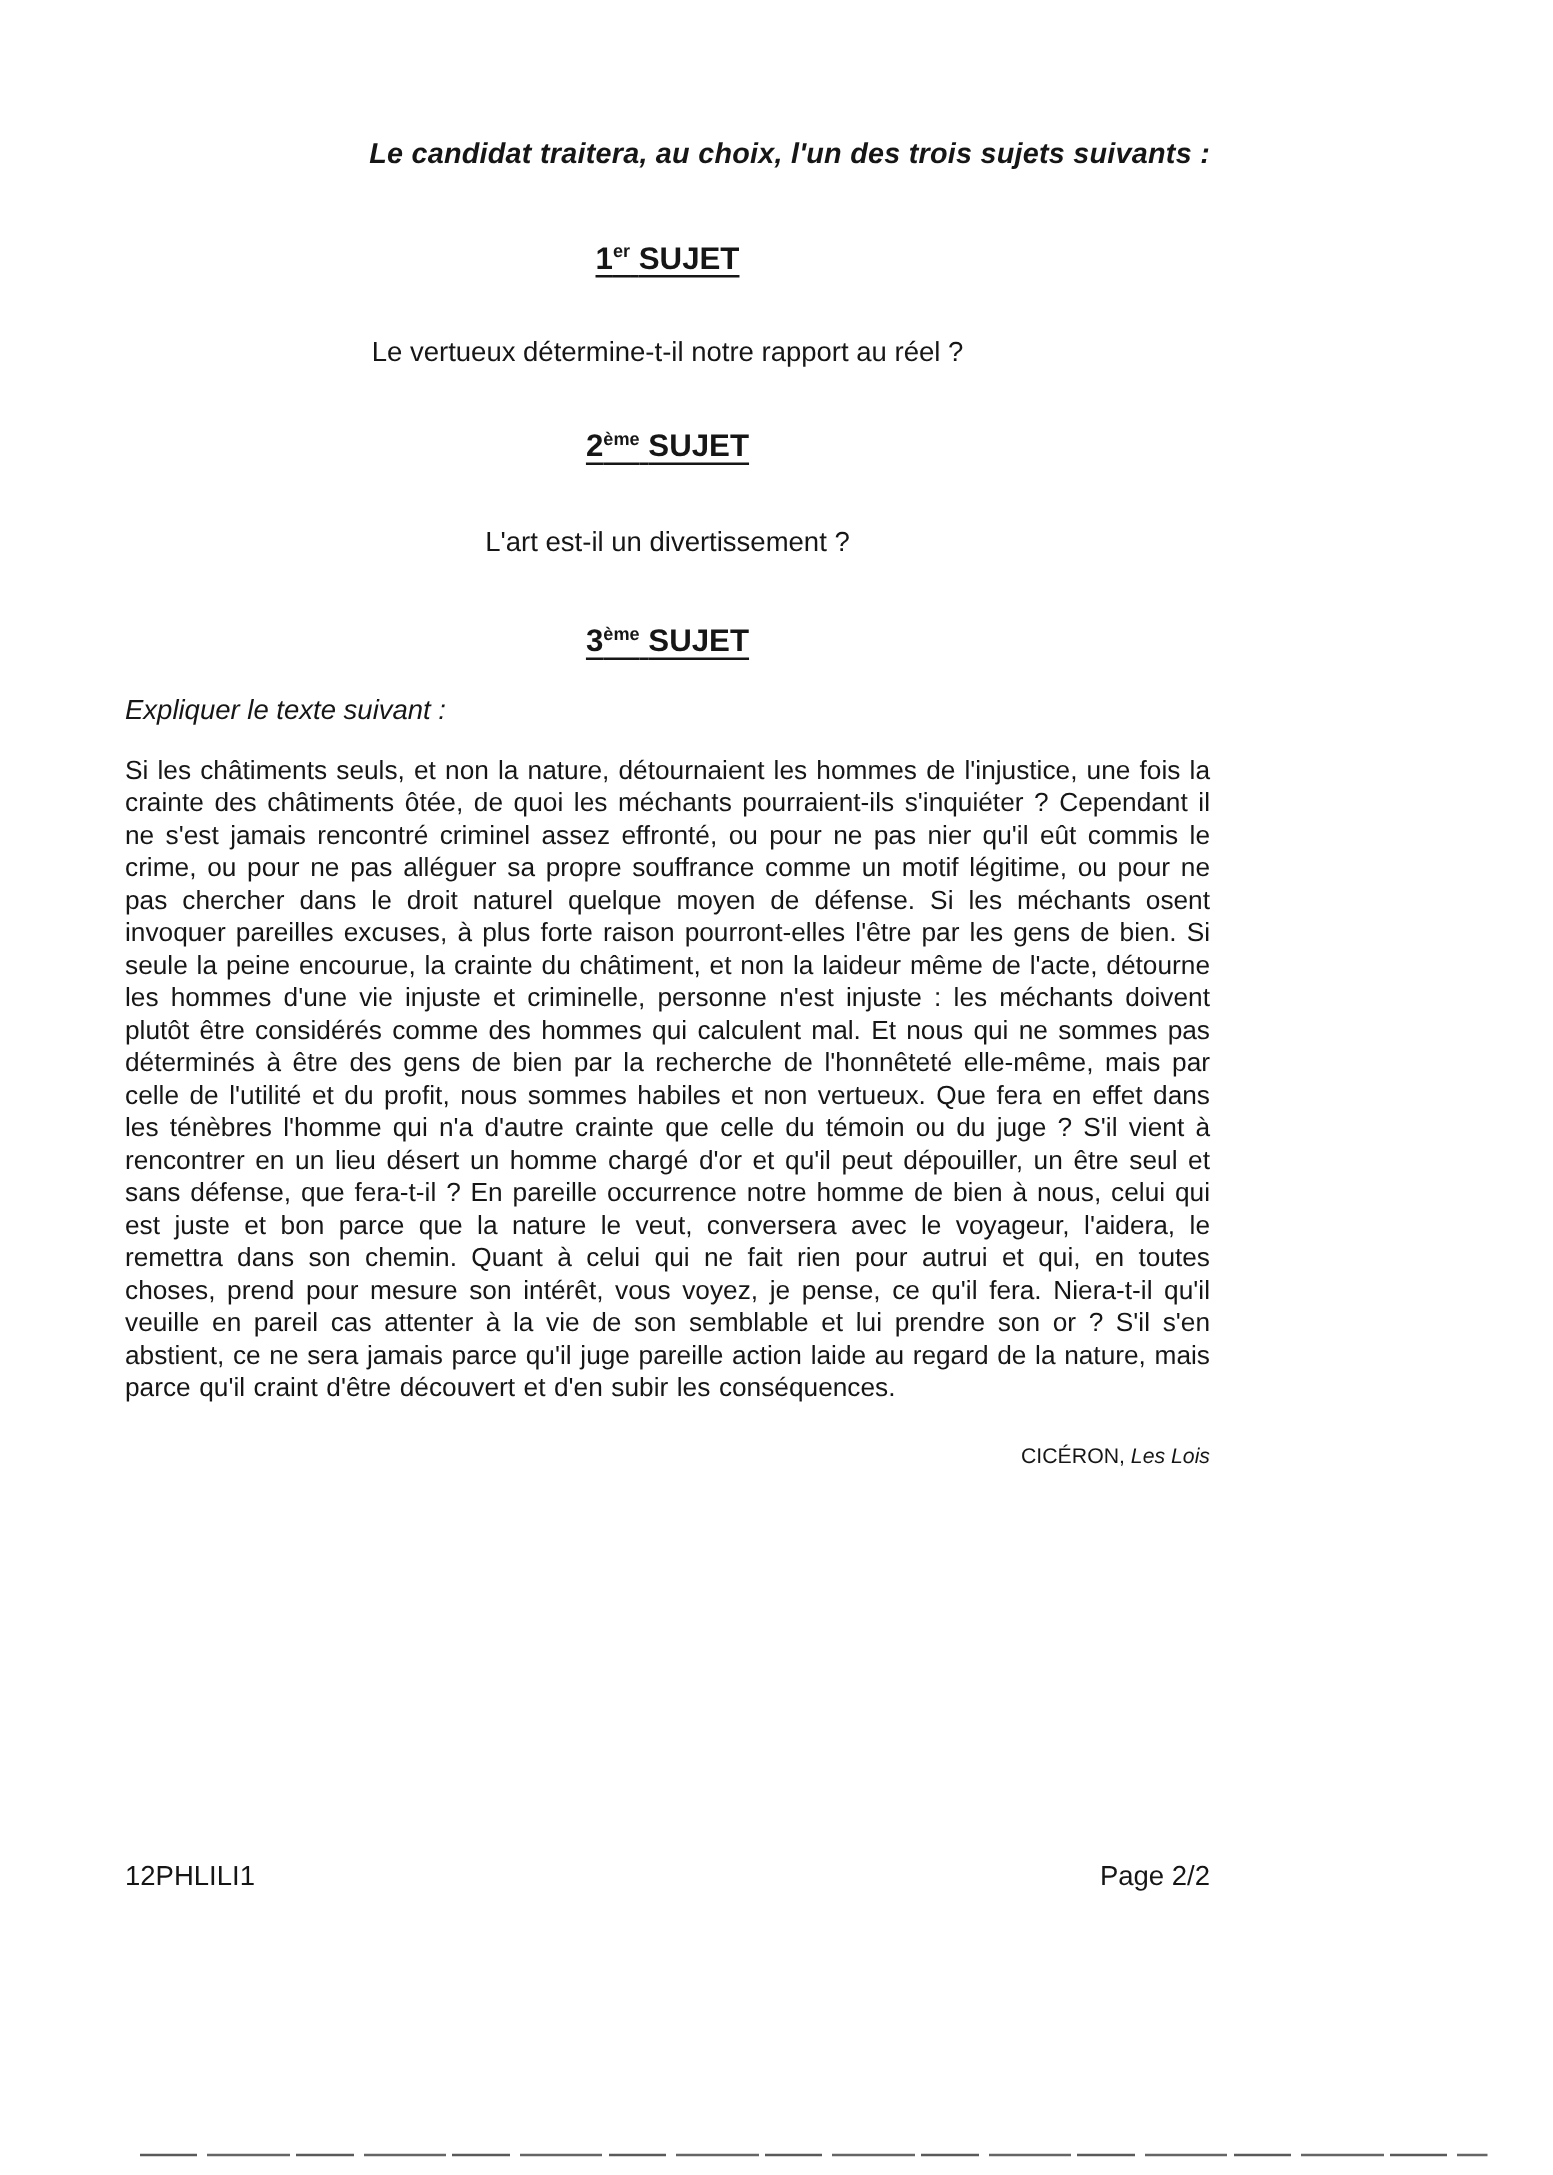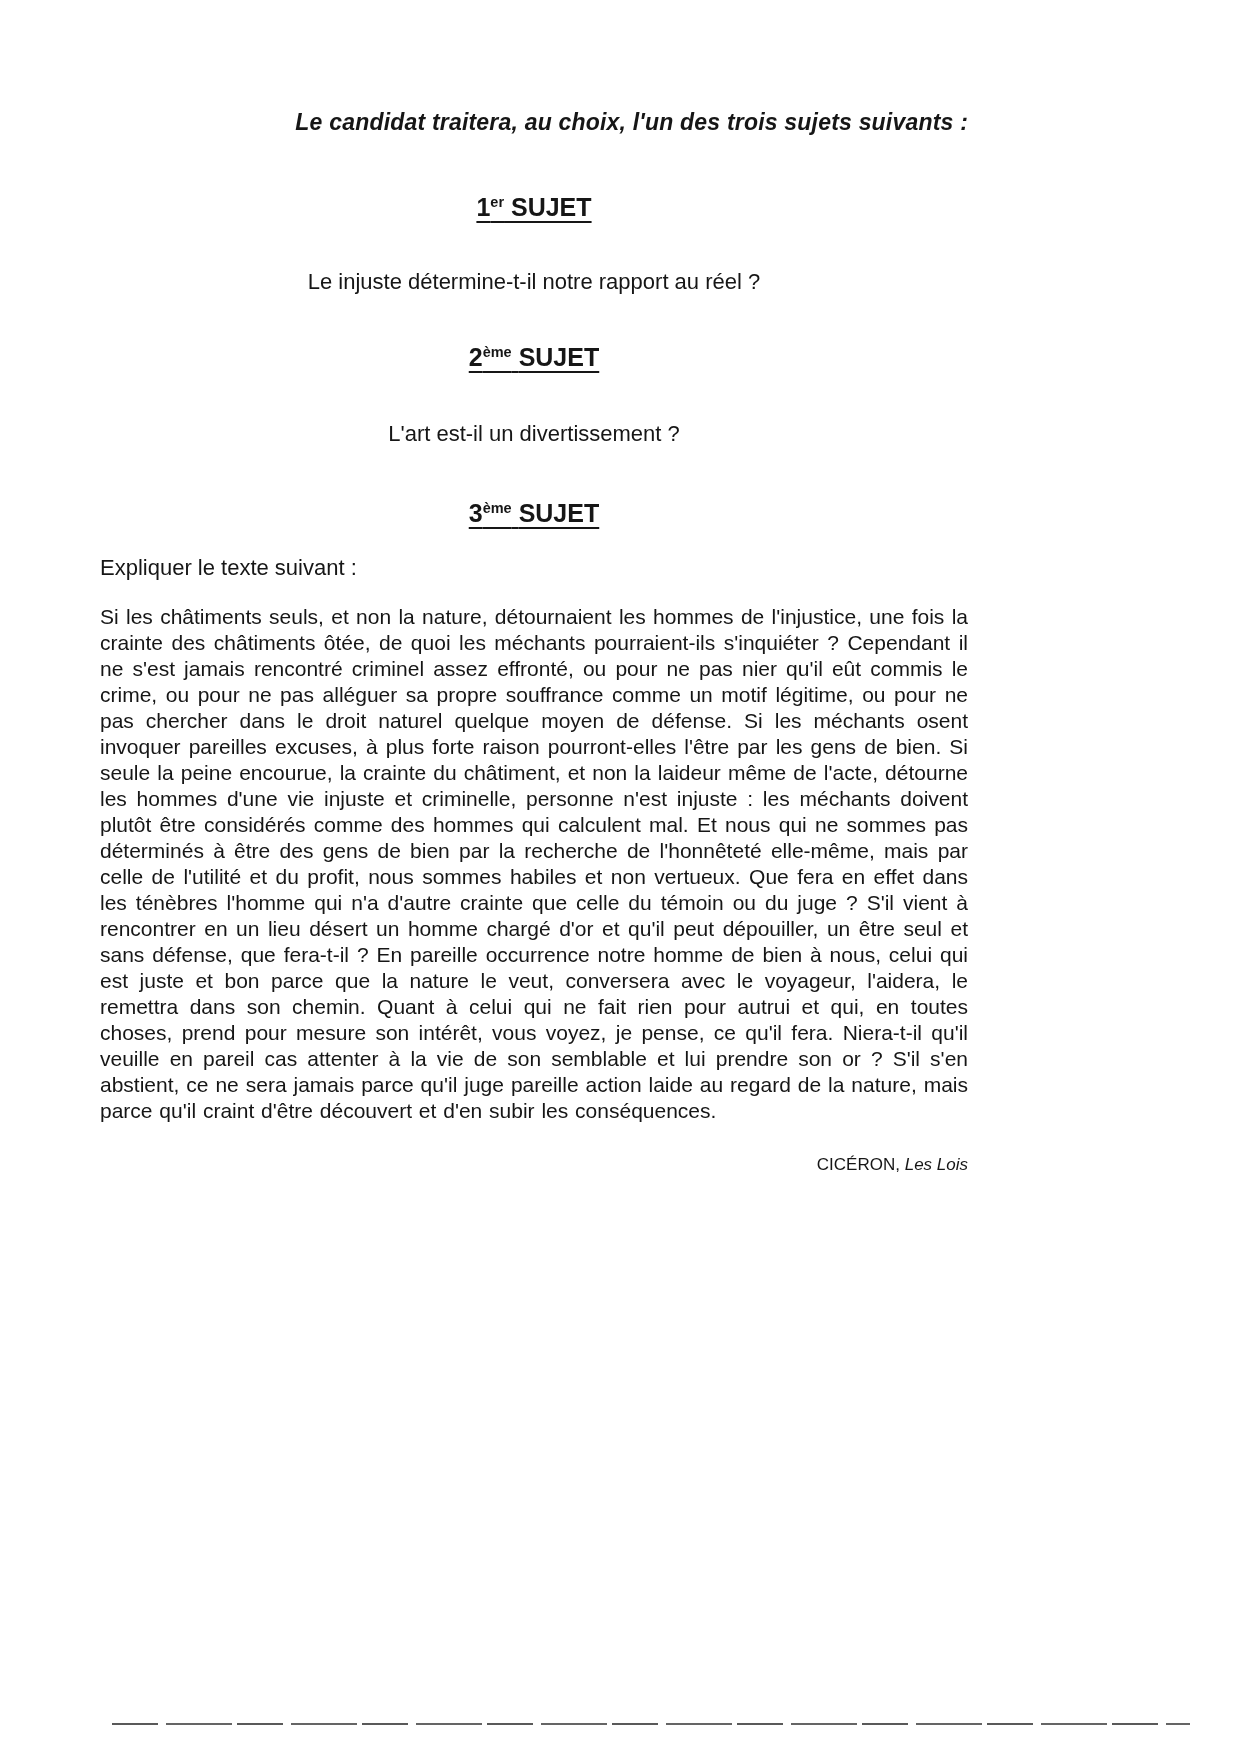--- a/index.html
+++ b/index.html
@@ -59,20 +59,21 @@
     text-align: center;
     font-size: 22px;
     line-height: 28px;
     margin-top: 46px;
   }
   .question.q2 { margin-top: 48px; }
 
   .prompt {
     margin-top: 26px;
     font-size: 22px;
+    font-style: italic;
     line-height: 28px;
   }
 
   .body-text {
     margin-top: 22px;
     font-size: 21px;
     line-height: 26px;
     text-align: justify;
     word-spacing: 1px;
   }
@@ -123,32 +124,36 @@
 </head>
 <body>
 
 <div class="page">
   <div class="content">
 
     <p class="instruction">Le candidat traitera, au choix, l'un des trois sujets suivants :</p>
 
     <h2 class="subject-heading first"><span class="heading-underline"><span>1</span><sup>er</sup> <span>SUJET</span></span></h2>
 
-    <p class="question q1">Le injuste détermine-t-il notre rapport au réel ?</p>
+    <p class="question q1">Le vertueux détermine-t-il notre rapport au réel ?</p>
 
     <h2 class="subject-heading second"><span class="heading-underline"><span>2</span><sup>ème</sup> <span>SUJET</span></span></h2>
 
     <p class="question q2">L'art est-il un divertissement ?</p>
 
     <h2 class="subject-heading third"><span class="heading-underline"><span>3</span><sup>ème</sup> <span>SUJET</span></span></h2>
 
     <p class="prompt">Expliquer le texte suivant :</p>
 
     <p class="body-text">Si les châtiments seuls, et non la nature, détournaient les hommes de l'injustice, une fois la crainte des châtiments ôtée, de quoi les méchants pourraient-ils s'inquiéter ? Cependant il ne s'est jamais rencontré criminel assez effronté, ou pour ne pas nier qu'il eût commis le crime, ou pour ne pas alléguer sa propre souffrance comme un motif légitime, ou pour ne pas chercher dans le droit naturel quelque moyen de défense. Si les méchants osent invoquer pareilles excuses, à plus forte raison pourront-elles l'être par les gens de bien. Si seule la peine encourue, la crainte du châtiment, et non la laideur même de l'acte, détourne les hommes d'une vie injuste et criminelle, personne n'est injuste : les méchants doivent plutôt être considérés comme des hommes qui calculent mal. Et nous qui ne sommes pas déterminés à être des gens de bien par la recherche de l'honnêteté elle-même, mais par celle de l'utilité et du profit, nous sommes habiles et non vertueux. Que fera en effet dans les ténèbres l'homme qui n'a d'autre crainte que celle du témoin ou du juge ? S'il vient à rencontrer en un lieu désert un homme chargé d'or et qu'il peut dépouiller, un être seul et sans défense, que fera-t-il ? En pareille occurrence notre homme de bien à nous, celui qui est juste et bon parce que la nature le veut, conversera avec le voyageur, l'aidera, le remettra dans son chemin. Quant à celui qui ne fait rien pour autrui et qui, en toutes choses, prend pour mesure son intérêt, vous voyez, je pense, ce qu'il fera. Niera-t-il qu'il veuille en pareil cas attenter à la vie de son semblable et lui prendre son or ? S'il s'en abstient, ce ne sera jamais parce qu'il juge pareille action laide au regard de la nature, mais parce qu'il craint d'être découvert et d'en subir les conséquences.</p>
 
     <p class="attribution"><span>CICÉRON,</span> <span class="work">Les Lois</span></p>
 
 
   </div>
 
+  <div class="footer">
+    <span>12PHLILI1</span>
+    <span>Page 2/2</span>
+  </div>
 
   <div class="scan-line"></div>
 </div>
 
 </body></html>

